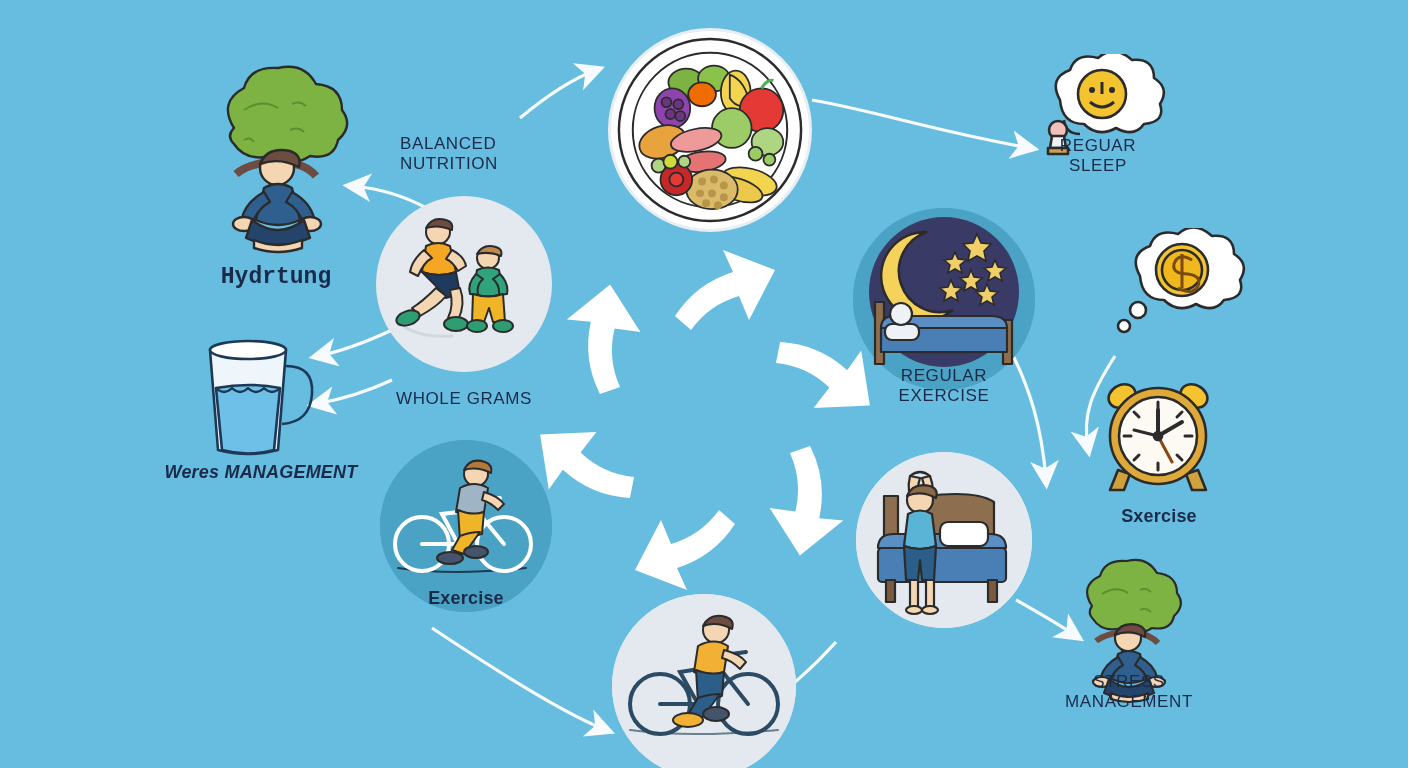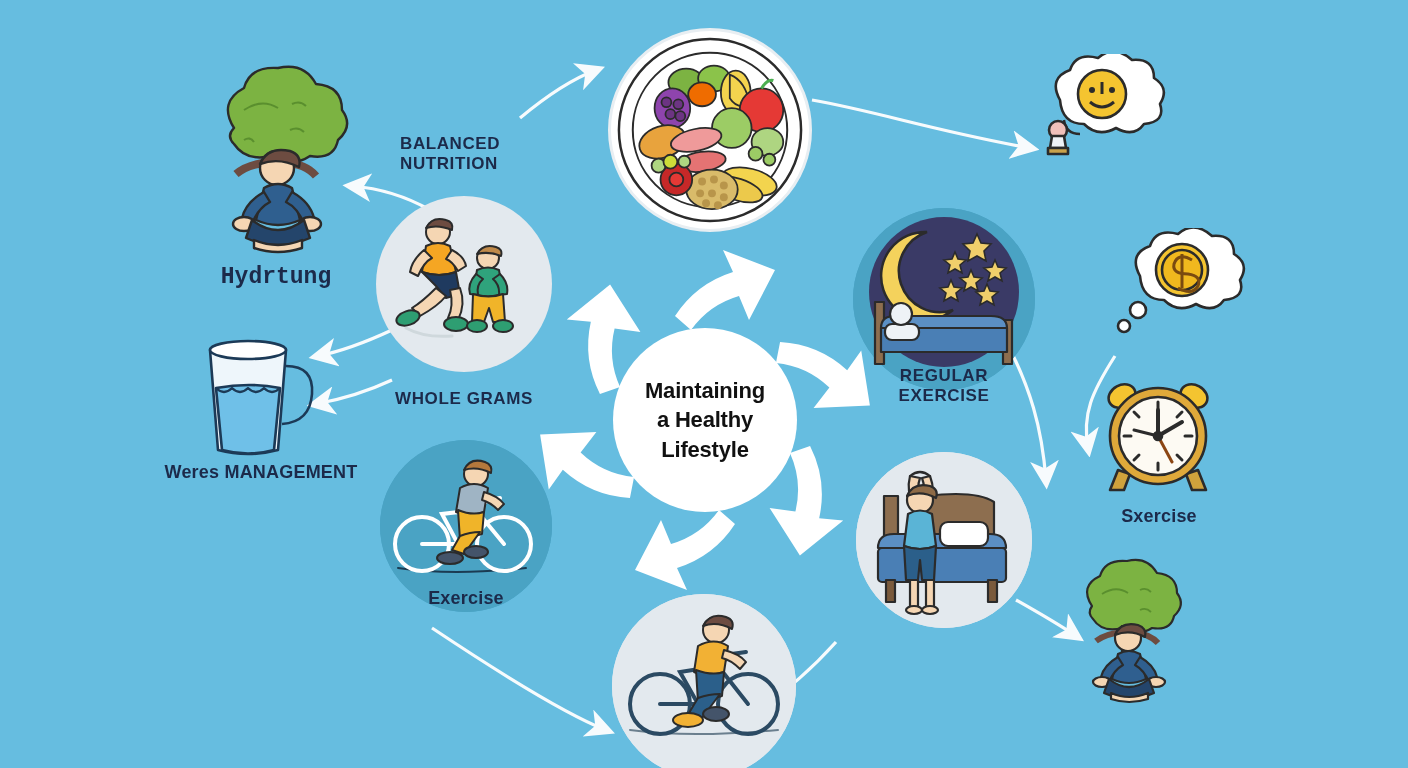--- a/index.html
+++ b/index.html
@@ -22,21 +22,21 @@
   .plate.white{background:#ffffff;border:3px solid #e8eef2;}
   .plate.nightring{background:#4aa3c4;}
 
   
   .label{
     position:absolute;
     color:#1c2a4a;
     text-align:center;
     line-height:1.18;
     white-space:pre-line;
-    font-weight:700;
+    font-weight:400;
     letter-spacing:.2px;
   }
   .label.caps{font-size:17px;letter-spacing:.6px;}
   .label.title{font-size:23px;font-weight:600;letter-spacing:0;font-family:Liberation Mono, monospace;}
   .label.small{font-size:18px;font-weight:600;}
 
   
   #hub{
     position:absolute;left:613px;top:328px;width:184px;height:184px;
     background:#ffffff;border-radius:50%;
@@ -291,25 +291,20 @@
           <path d="M112,56 q16,4 22,12 l-6,7 q-9,-9 -18,-11 Z" fill="#f5d6b3"></path>
           <path d="M84,76 q16,6 28,2 l-2,24 l-24,6 Z" fill="#2b5f8a"></path>
           <path d="M86,104 q11,-4 22,-4 l-18,24 l-13,-5 Z" fill="#2b5f8a"></path>
           <ellipse cx="76" cy="126" rx="15" ry="7" fill="#f2b134"></ellipse>
           <ellipse cx="104" cy="120" rx="13" ry="7" fill="#44546a"></ellipse>
         </g>
       </svg>
     </div>
   </div>
 
-  <div id="hub">
-    <div class="hubtext">Maintaining
-a Healthy
-Lifestyle</div>
-  </div>
 
   <div class="node" style="left:400px;top:134px;">
     <div class="label caps" style="position:relative;left:0;top:0;width:220px;text-align:left;">BALANCED
 NUTRITION</div>
   </div>
 
   <div class="node" style="left:182px;top:58px;">
     <svg viewBox="0 0 190 210" width="190" height="210">
       <g stroke="#2b2b2b" stroke-width="2.4" stroke-linejoin="round">
         <path d="M52,70 q-16,-26 10,-40 q6,-22 34,-20 q26,-6 38,16 q26,2 26,26 q12,16 -4,30 q-4,20 -28,16 q-18,12 -38,0 q-26,6 -38,-12 q-8,-8 0,-16 Z" fill="#7cb342"></path>
@@ -339,39 +334,41 @@
   <div class="node" style="left:196px;top:336px;">
     <svg viewBox="0 0 130 128" width="130" height="128">
       <g stroke="#1c3a57" stroke-width="2.6" stroke-linejoin="round">
         <path d="M14,14 q38,-8 76,0 l-8,100 q-30,8 -60,0 Z" fill="#eef6fb"></path>
         <path d="M20,52 q34,-6 64,0 l-6,62 q-26,7 -52,0 Z" fill="#6fc0e8"></path>
         <path d="M20,52 q8,8 16,0 q8,8 16,0 q8,8 16,0 q8,8 16,0" fill="none" stroke="#1c3a57" stroke-width="2.2"></path>
         <path d="M90,30 q28,0 26,28 q-2,28 -30,30" fill="none"></path>
         <ellipse cx="52" cy="14" rx="38" ry="9" fill="#ffffff"></ellipse>
       </g>
     </svg>
-    <div class="label small" style="left:-70px;top:126px;width:270px;">Weres MANAGEMENT</div>
+    <div class="label small" style="left:-70px;top:126px;width:270px;font-style:italic;">Weres MANAGEMENT</div>
   </div>
 
 
   <div class="node" style="left:1024px;top:54px;">
     <svg viewBox="0 0 150 120" width="150" height="120">
       <g stroke="#2b2b2b" stroke-width="2.6" stroke-linejoin="round">
         <path d="M36,46 q-12,-22 10,-30 q6,-18 28,-12 q16,-14 34,2 q22,-2 22,18 q16,10 6,26 q6,18 -16,20 q-10,14 -28,4 q-18,10 -32,-4 q-22,0 -24,-24 Z" fill="#ffffff"></path>
         <circle cx="78" cy="40" r="24" fill="#f4c430"></circle>
         <path d="M78,28 l0,12" fill="none" stroke="#2b2b2b" stroke-width="3"></path>
         <circle cx="68" cy="36" r="3" fill="#2b2b2b" stroke="none"></circle>
         <circle cx="88" cy="36" r="3" fill="#2b2b2b" stroke="none"></circle>
         <path d="M66,48 q12,10 24,0" fill="none" stroke="#2b2b2b" stroke-width="3"></path>
         <path d="M40,66 q2,14 16,14" fill="none" stroke="#2b2b2b" stroke-width="2.4"></path>
         <circle cx="34" cy="76" r="9" fill="#f0c0ba"></circle>
         <path d="M28,82 l12,0 l2,12 l-16,0 Z" fill="#eef2f6"></path>
         <path d="M24,94 l20,0 l0,6 l-20,0 Z" fill="#c9a24b"></path>
       </g>
     </svg>
+    <div class="label caps" style="left:-28px;top:82px;width:204px;">REGUAR
+SLEEP</div>
   </div>
 
   <div class="node" style="left:1106px;top:228px;">
     <svg viewBox="0 0 150 132" width="150" height="132">
       <g stroke="#2b2b2b" stroke-width="2.6" stroke-linejoin="round">
         <path d="M34,48 q-12,-22 10,-30 q6,-18 28,-12 q16,-14 34,2 q22,-2 22,18 q16,10 6,26 q6,18 -16,20 q-10,14 -28,4 q-18,10 -32,-4 q-22,0 -24,-24 Z" fill="#ffffff"></path>
         <circle cx="76" cy="42" r="26" fill="#f4c430"></circle>
         <circle cx="76" cy="42" r="20" fill="#f0b81e"></circle>
         <path d="M76,26 l0,34" fill="none" stroke="#7a4a10" stroke-width="3"></path>
         <path d="M86,32 q-14,-8 -18,4 q-2,10 14,10 q14,2 10,12 q-6,10 -20,2" fill="none" stroke="#7a4a10" stroke-width="3"></path>
@@ -426,15 +423,17 @@
         <path d="M61,81 q6,-14 23,-10 q9,3 7,12 q-15,-8 -30,-2 Z" fill="#6d4c41"></path>
         <path d="M64,100 q11,-6 22,0 l6,25 q-17,8 -34,0 Z" fill="#2f5f8f"></path>
         <path d="M64,103 q-14,8 -17,20 l8,5 q5,-12 14,-17 Z" fill="#2f5f8f"></path>
         <path d="M86,103 q14,8 17,20 l-8,5 q-5,-12 -14,-17 Z" fill="#2f5f8f"></path>
         <ellipse cx="48" cy="128" rx="9" ry="5" fill="#f5d6b3"></ellipse>
         <ellipse cx="102" cy="128" rx="9" ry="5" fill="#f5d6b3"></ellipse>
         <path d="M55,125 q20,16 40,0 l5,14 q-25,11 -50,0 Z" fill="#24456b"></path>
         <path d="M57,139 q18,8 37,0 l0,6 q-19,6 -37,0 Z" fill="#f5d6b3"></path>
       </g>
     </svg>
+    <div class="label caps" style="left:-48px;top:118px;width:246px;">STRESS
+MANAGEMENT</div>
   </div>
 
 </div>
 
 </body></html>

